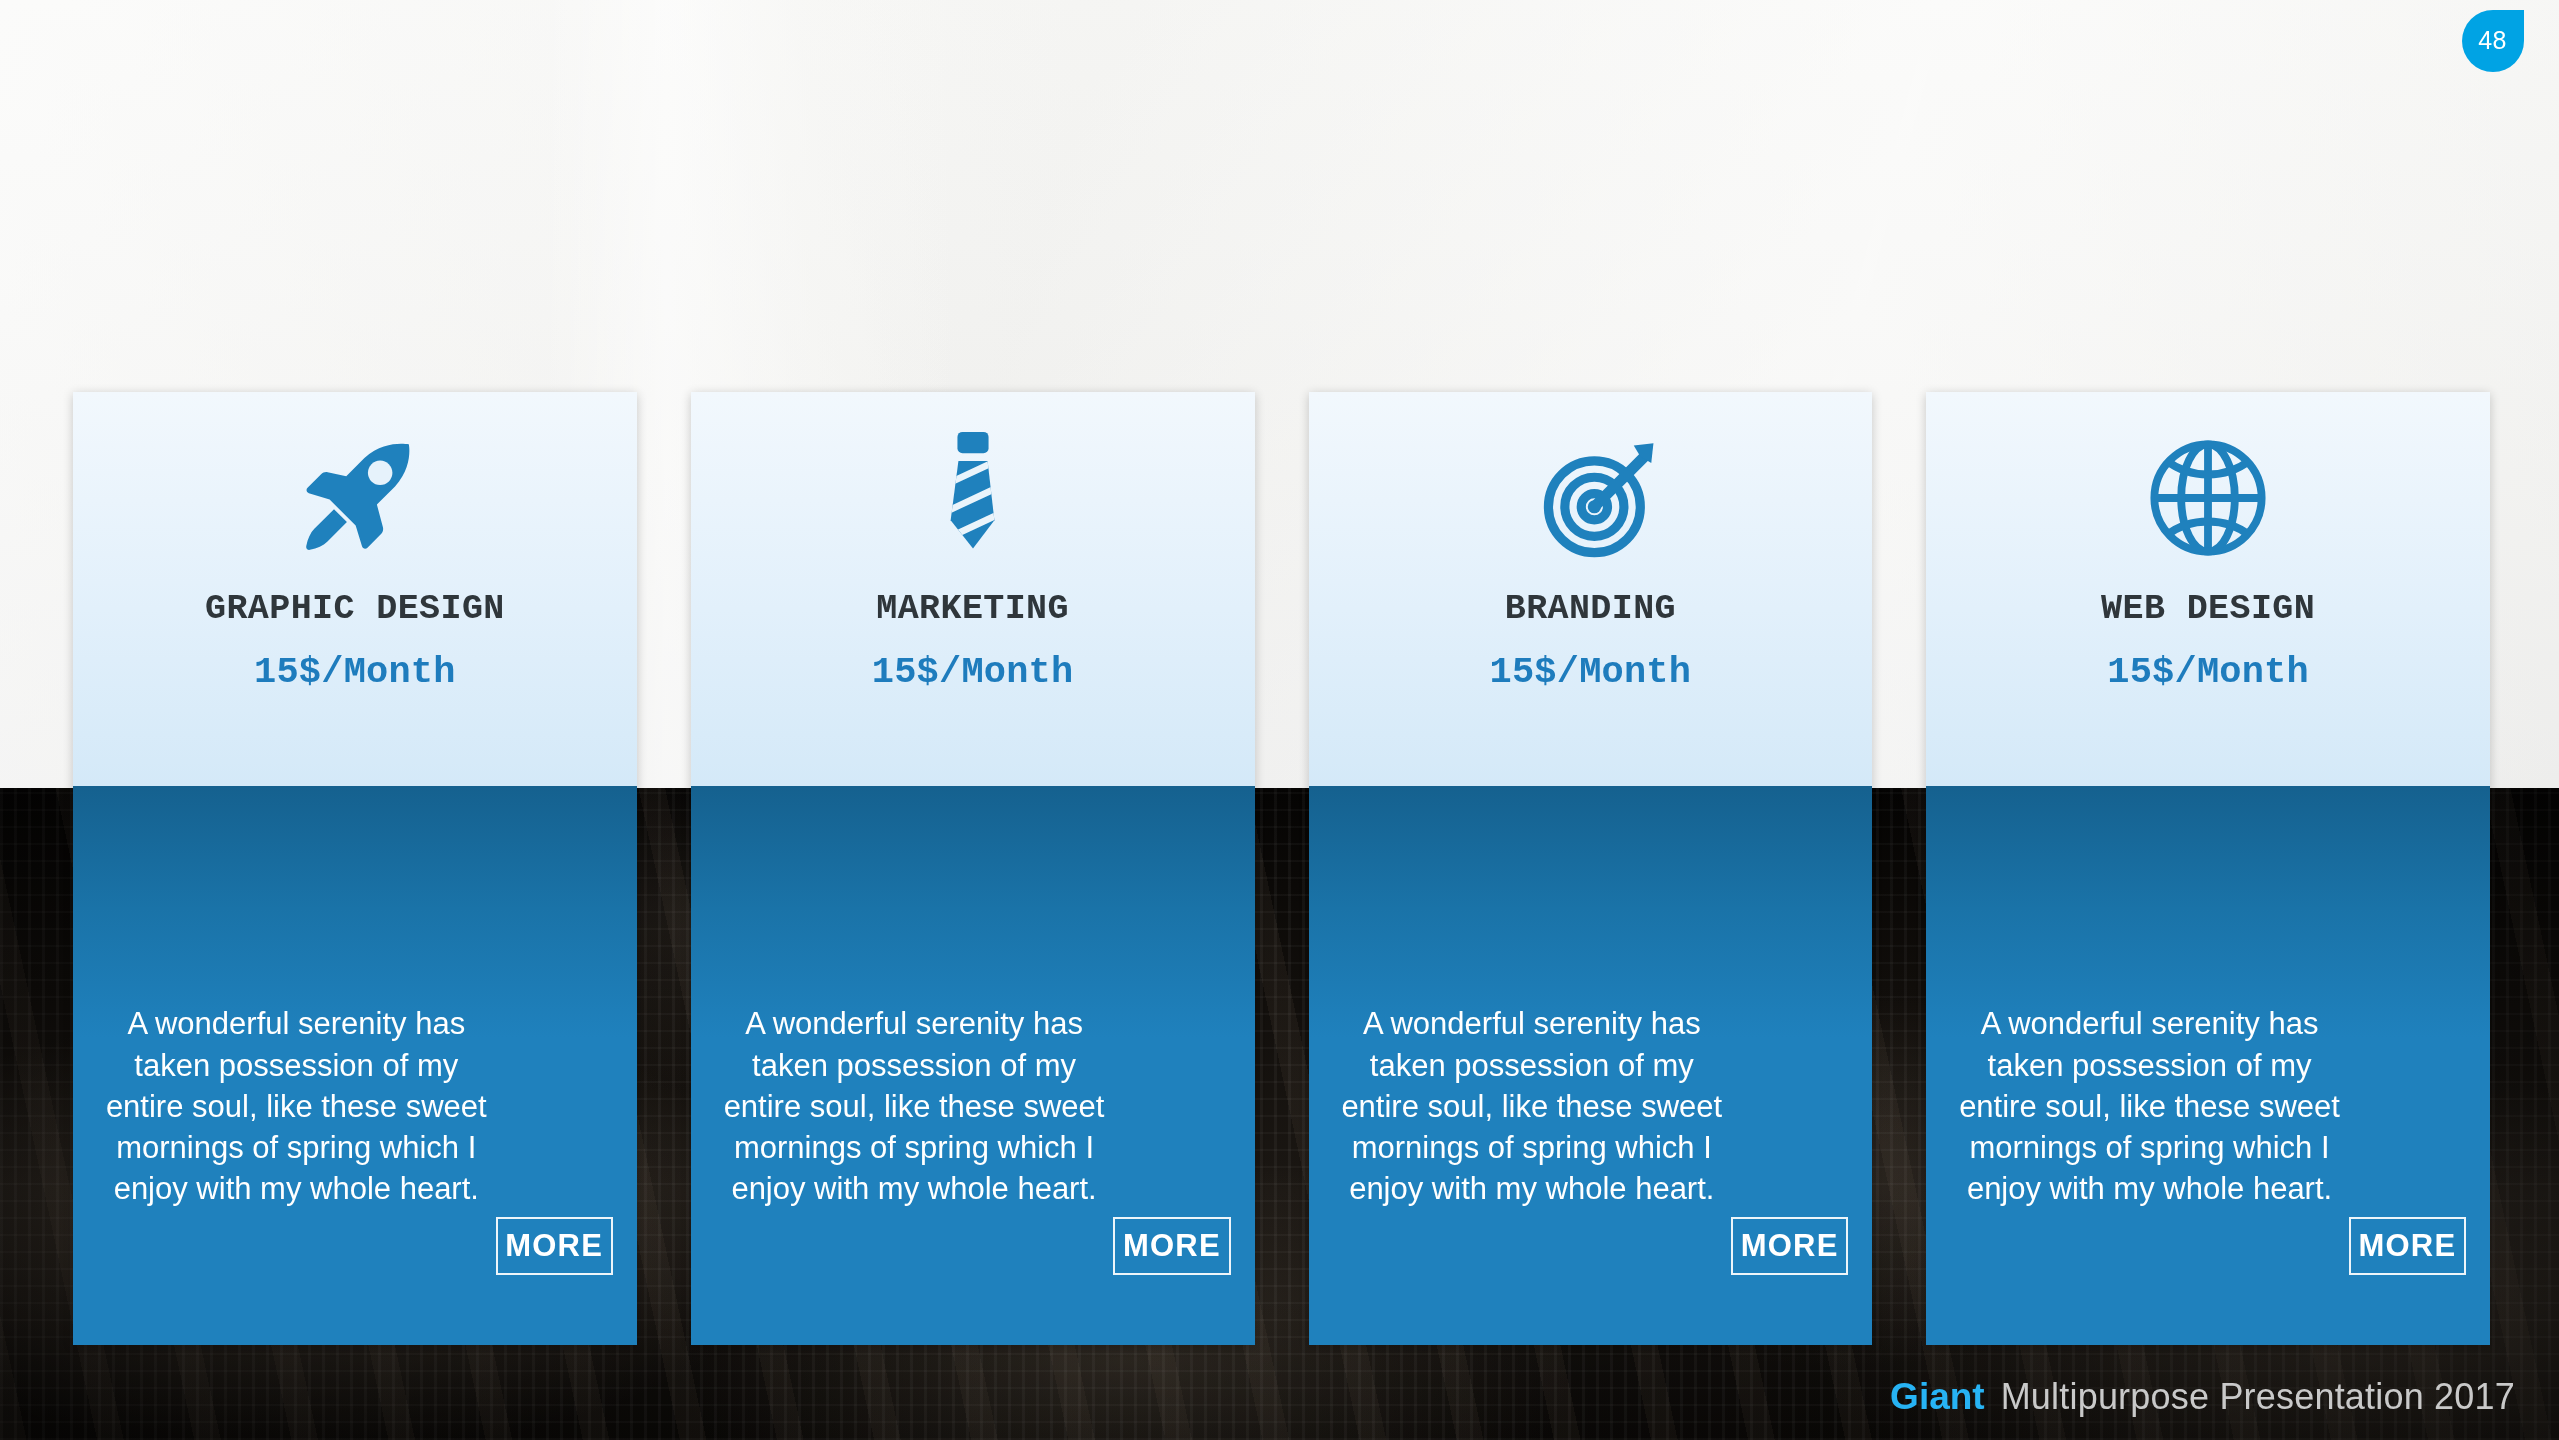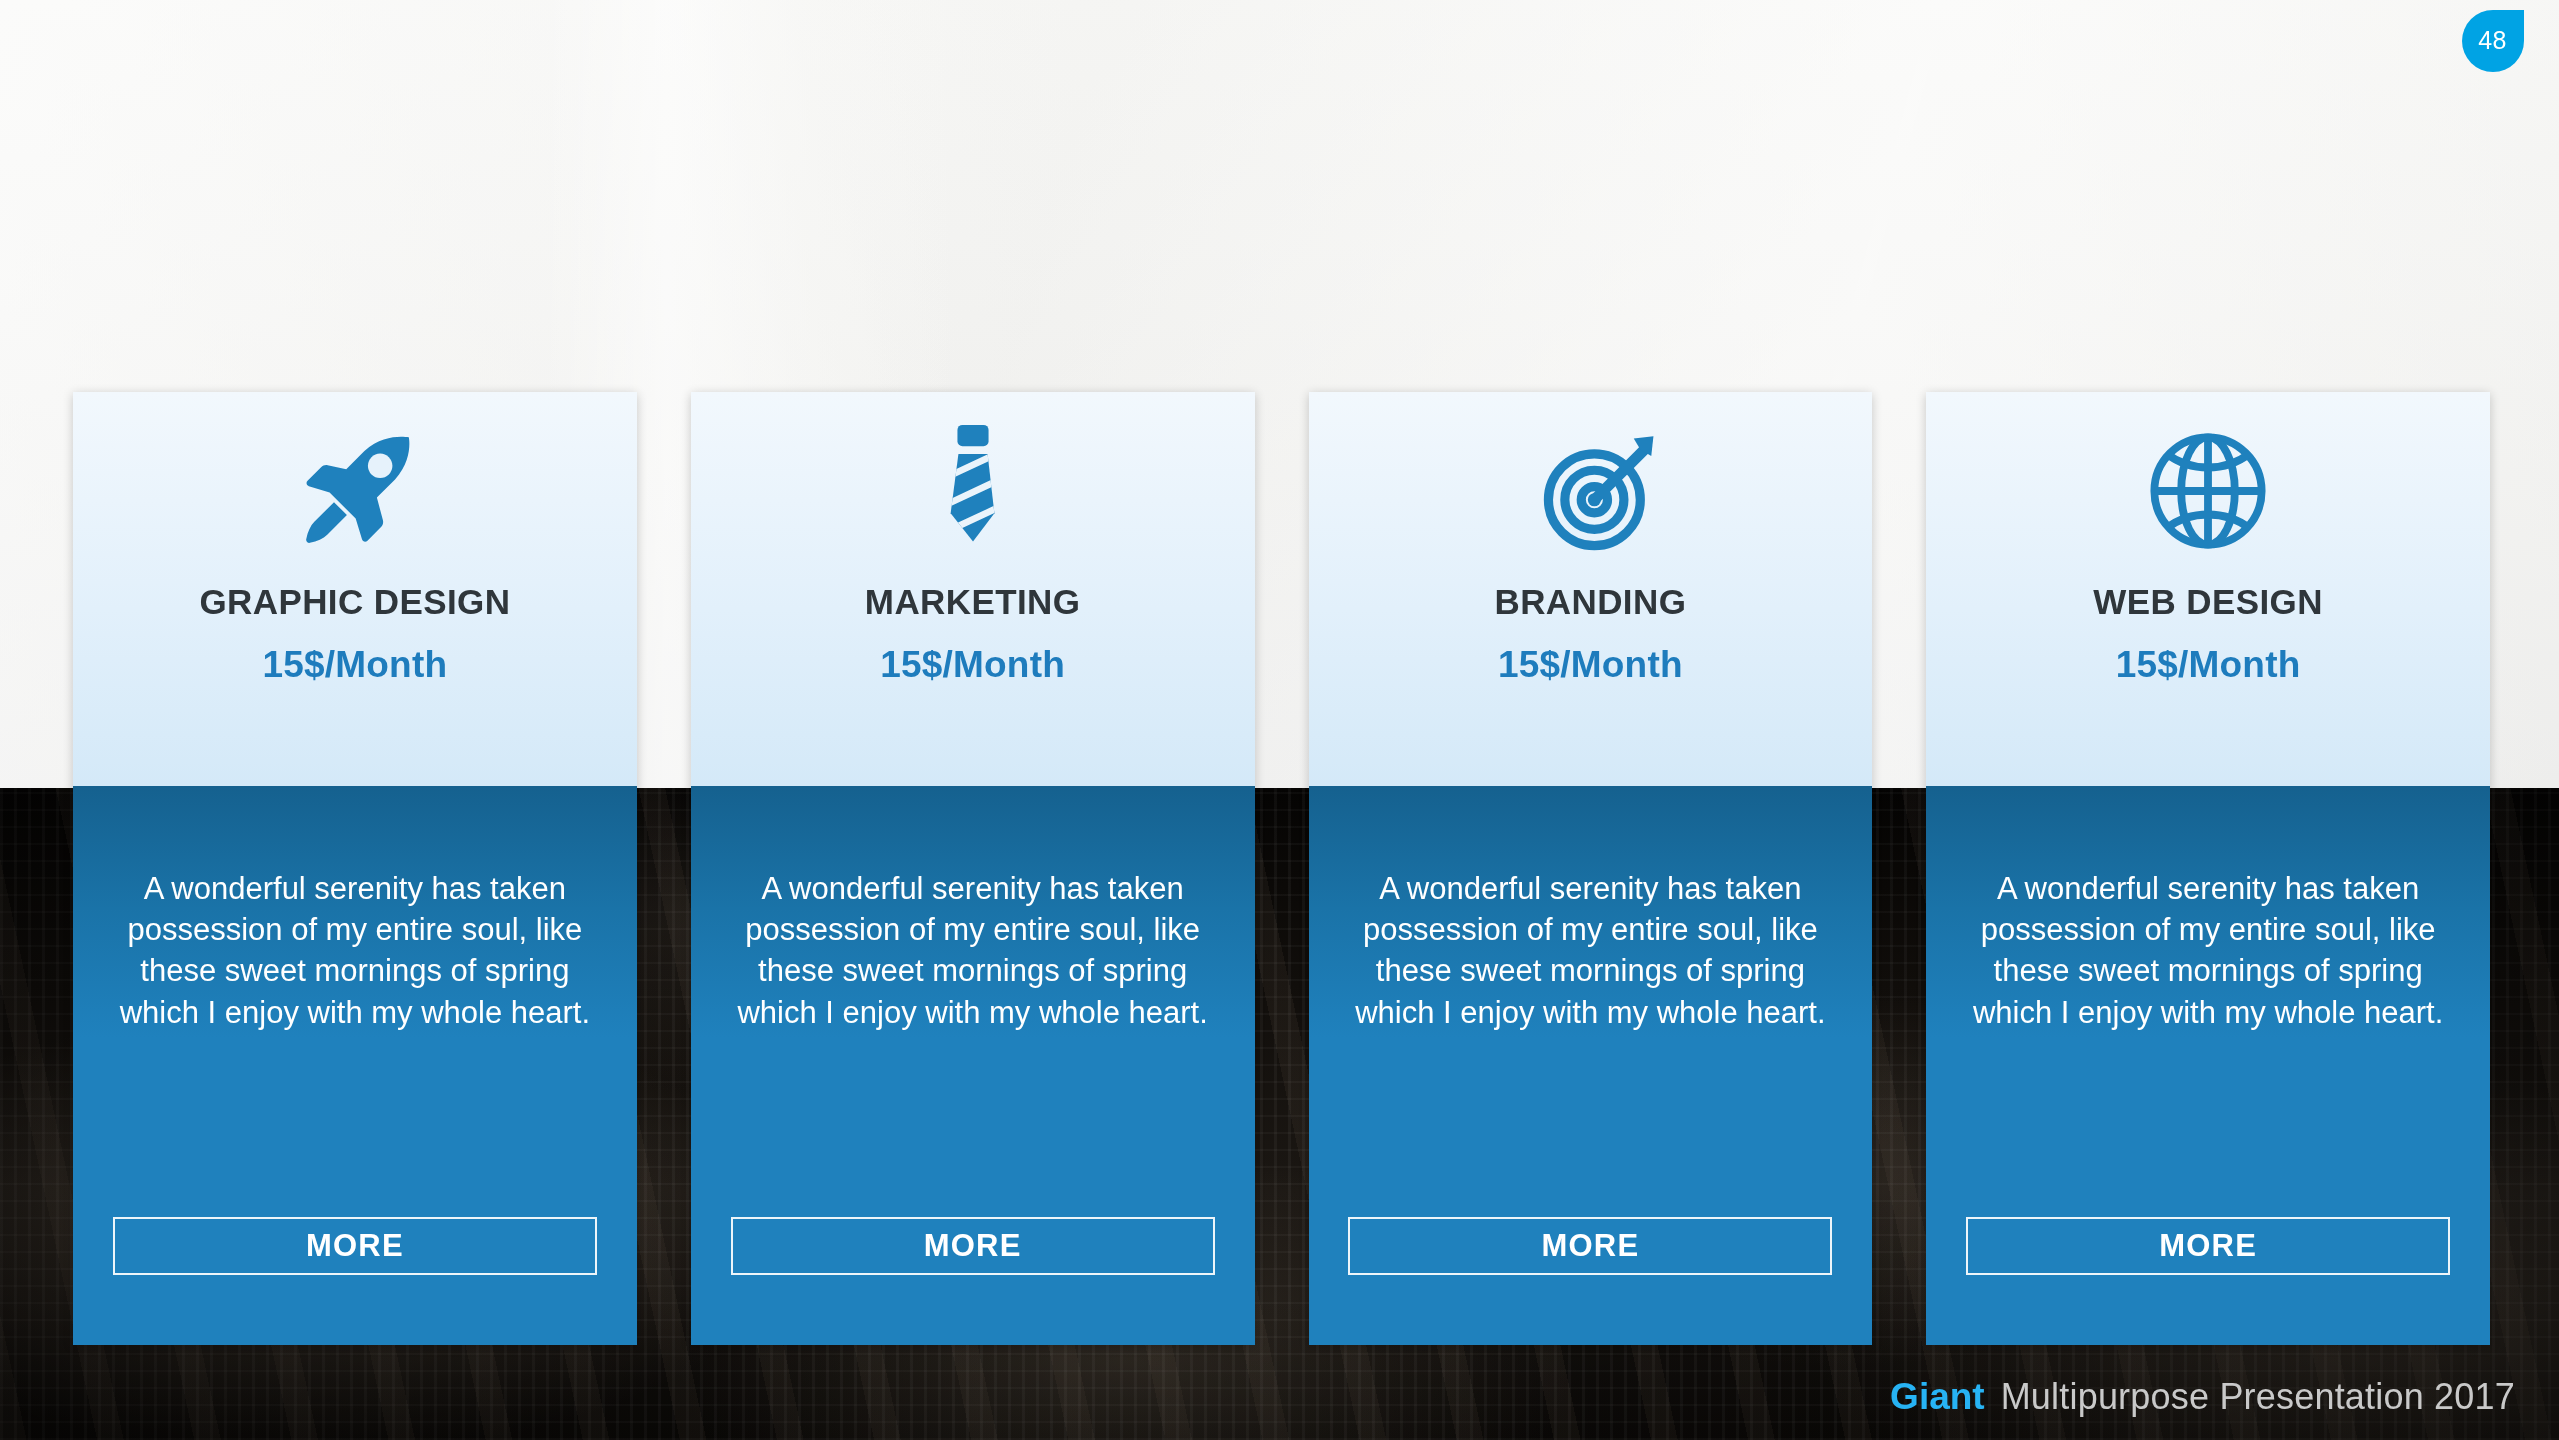--- a/index.html
+++ b/index.html
@@ -118,21 +118,22 @@
     flex-direction: column;
     box-shadow: 0 2px 10px rgba(0,0,0,0.20);
   }
 
   .card-head {
     height: 394px;
     background: linear-gradient(180deg, #f2f8fd 0%, #e2f0fb 55%, #d4e9f8 100%);
     display: flex;
     flex-direction: column;
     align-items: center;
-    padding-top: 24px;
+    padding-top: 31px;
+    font-family: Liberation Mono, monospace;
   }
   .icon-wrap {
     height: 150px;
     display: flex;
     align-items: center;
     justify-content: center;
   }
   .icon-wrap svg { display: block; }
   .card-title {
     margin-top: 16px;
@@ -146,21 +147,21 @@
     font-size: 37px;
     font-weight: bold;
     color: #1e7cbd;
     letter-spacing: .2px;
   }
 
   .card-body {
     flex: 1;
     background: linear-gradient(180deg, #15618f 0%, #1a73a8 22%, #1f81bd 45%, #1f81bd 100%);
     display: flex;
-    flex-direction: column;
+    flex-direction: row;
     align-items: center;
     padding: 0 24px;
   }
   .card-desc {
     margin-top: 82px;
     font-size: 31px;
     line-height: 1.33;
     color: #ffffff;
     text-align: center;
     font-weight: 400;

